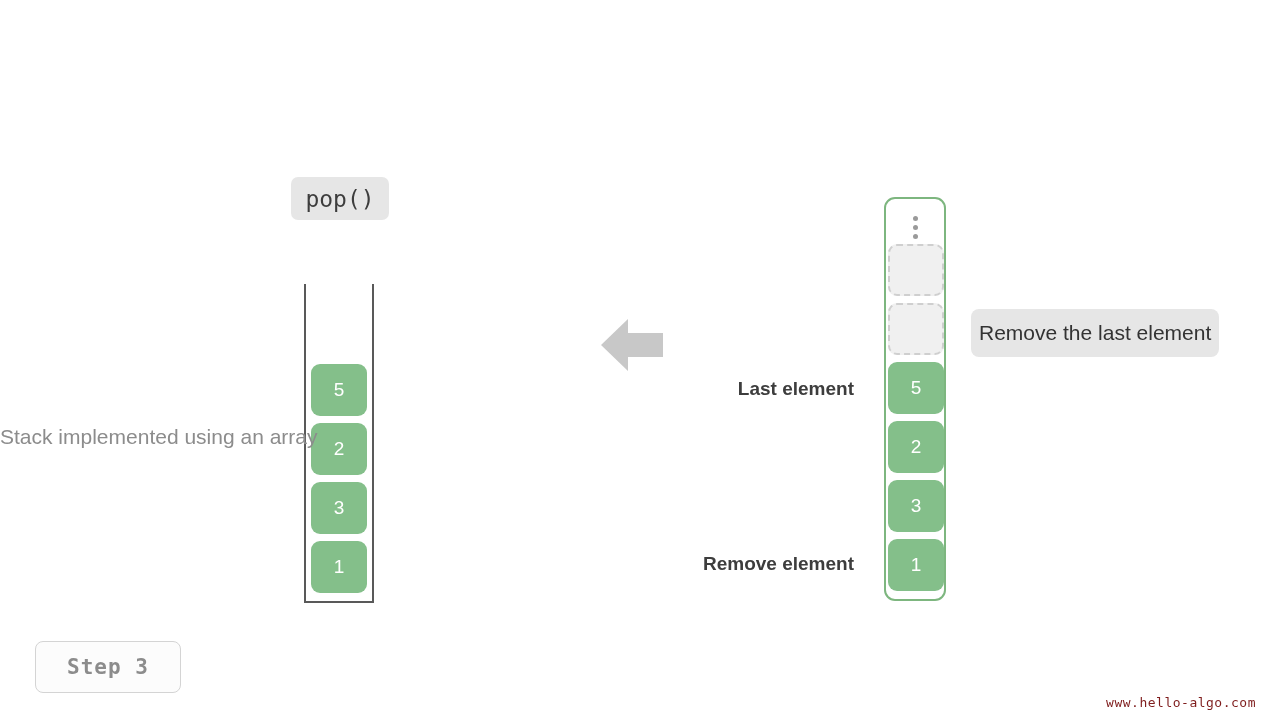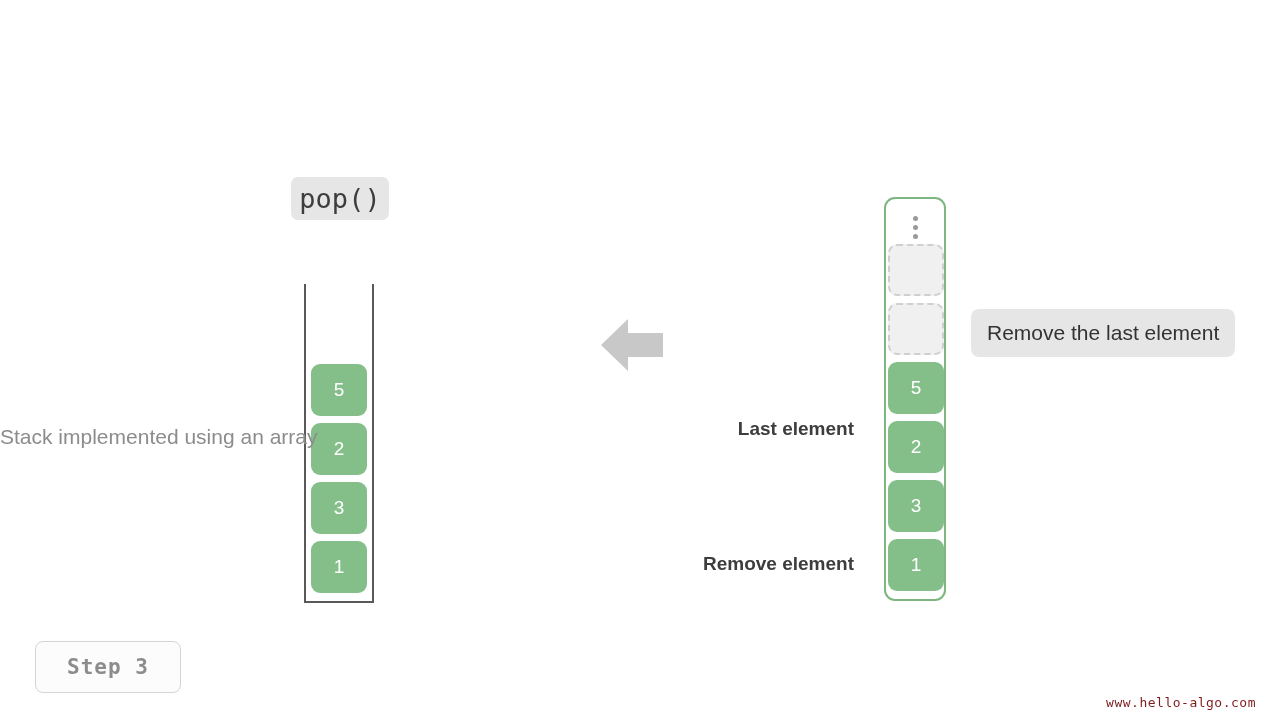--- a/index.html
+++ b/index.html
@@ -22,21 +22,21 @@
     left: 291px;
     top: 177px;
     width: 98px;
     height: 43px;
     background: #e6e6e6;
     border-radius: 7px;
     display: flex;
     align-items: center;
     justify-content: center;
     font-family: "DejaVu Sans Mono", "Liberation Mono", monospace;
-    font-size: 27px;
+    font-size: 23px;
     color: #3d3d3d;
     letter-spacing: 0px;
   }
 
   
   .stack-wrap {
     position: absolute;
     left: 304px;
     top: 284px;
     width: 70px;
@@ -150,39 +150,38 @@
     color: #8c8c8c;
   }
   .label-last {
     position: absolute;
     right: 426px;
     top: 378px;
     font-size: 19px;
     font-weight: bold;
     color: #3d3d3d;
     white-space: nowrap;
-    margin-top: 40px;
   }
   .label-first {
     position: absolute;
     right: 426px;
     top: 553px;
     font-size: 19px;
     font-weight: bold;
     color: #3d3d3d;
     white-space: nowrap;
   }
 
   
   .note {
     position: absolute;
     left: 971px;
     top: 309px;
     height: 48px;
-    padding: 0 16px;
+    padding: 0 8px;
     background: #e6e6e6;
     border-radius: 8px;
     display: flex;
     align-items: center;
     font-size: 21px;
     color: #333333;
     white-space: nowrap;
   }
 
   

